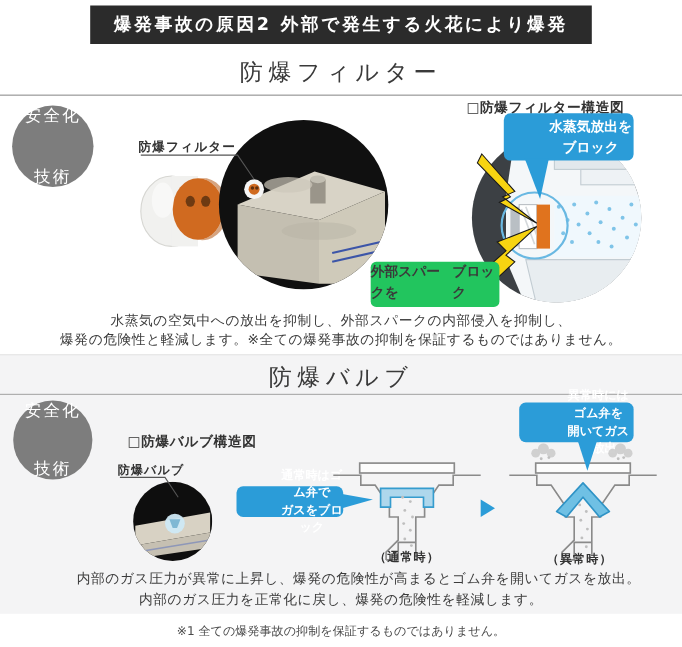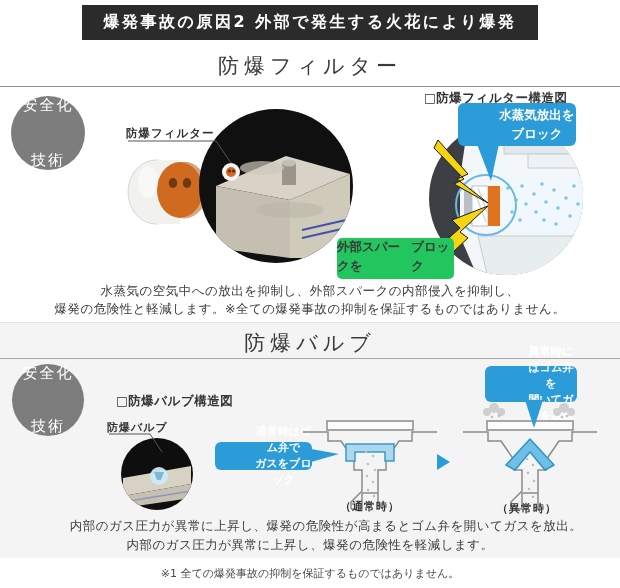--- a/index.html
+++ b/index.html
@@ -214,21 +214,21 @@
       <circle cx="75" cy="52" r="1.3"></circle>
         <circle cx="67" cy="58" r="1.3"></circle>
         <circle cx="73" cy="64" r="1.3"></circle>
       <circle cx="68" cy="72" r="1.3"></circle>
         <circle cx="74" cy="78" r="1.3"></circle>
         <circle cx="69" cy="84" r="1.3"></circle>
     </g>
   </svg>
   <div class="state-label" style="left:300px; top:499px; width:140px;text-align:center;">（通常時）</div>
 
-  <div class="bubble small" style="left:485px; top:366px; width:92px; height:36px;">
+  <div class="bubble small" style="left:472px; top:366px; width:104px; height:36px;">
     <span>異常時にはゴム弁を</span>
     <span>開いてガスを放出</span>
   </div>
 
   <svg class="abs-svg" style="left:455px; top:403px;" width="150" height="107" viewBox="0 0 150 107">
     <g fill="#c9c9c9" opacity="0.85">
       <circle cx="32" cy="9" r="4"></circle>
         <circle cx="39" cy="5" r="5"></circle>
         <circle cx="46" cy="9" r="4"></circle>
       <circle cx="102" cy="9" r="4"></circle>
@@ -251,21 +251,21 @@
         <circle cx="78" cy="94" r="1.3"></circle>
       <circle cx="37" cy="14" r="1.3"></circle>
         <circle cx="44" cy="13" r="1.3"></circle>
         <circle cx="107" cy="14" r="1.3"></circle>
         <circle cx="112" cy="13" r="1.3"></circle>
     </g>
   </svg>
   <div class="state-label" style="left:457px; top:501px; width:140px;">（異常時）</div>
 
   <div class="desc" style="top:518px;padding-left:32px;">内部のガス圧力が異常に上昇し、爆発の危険性が高まるとゴム弁を開いてガスを放出。</div>
-  <div class="desc" style="top:537px;">内部のガス圧力が異常に上昇し、爆発の危険性を軽減します。</div>
+  <div class="desc" style="top:537px;">内部のガス圧力を正常化に戻し、爆発の危険性を軽減します。</div>
 
   <div class="footer-note">※1 全ての爆発事故の抑制を保証するものではありません。</div>
 
   <svg class="overlay">
     <path d="M128,141 H216 L231,163" fill="none" stroke="#555" stroke-width="1"></path>
     <polygon points="477,144 499,144 491,181" fill="#2b9cd8"></polygon>
     <path d="M109,434 H150 L162,452" fill="none" stroke="#555" stroke-width="1"></path>
     <polygon points="311,449 311,462 339,454" fill="#2b9cd8"></polygon>
     <polygon points="525,400 543,400 534,428" fill="#2b9cd8"></polygon>
     <polygon points="437,454 437,470 450,462" fill="#2b9cd8"></polygon>

